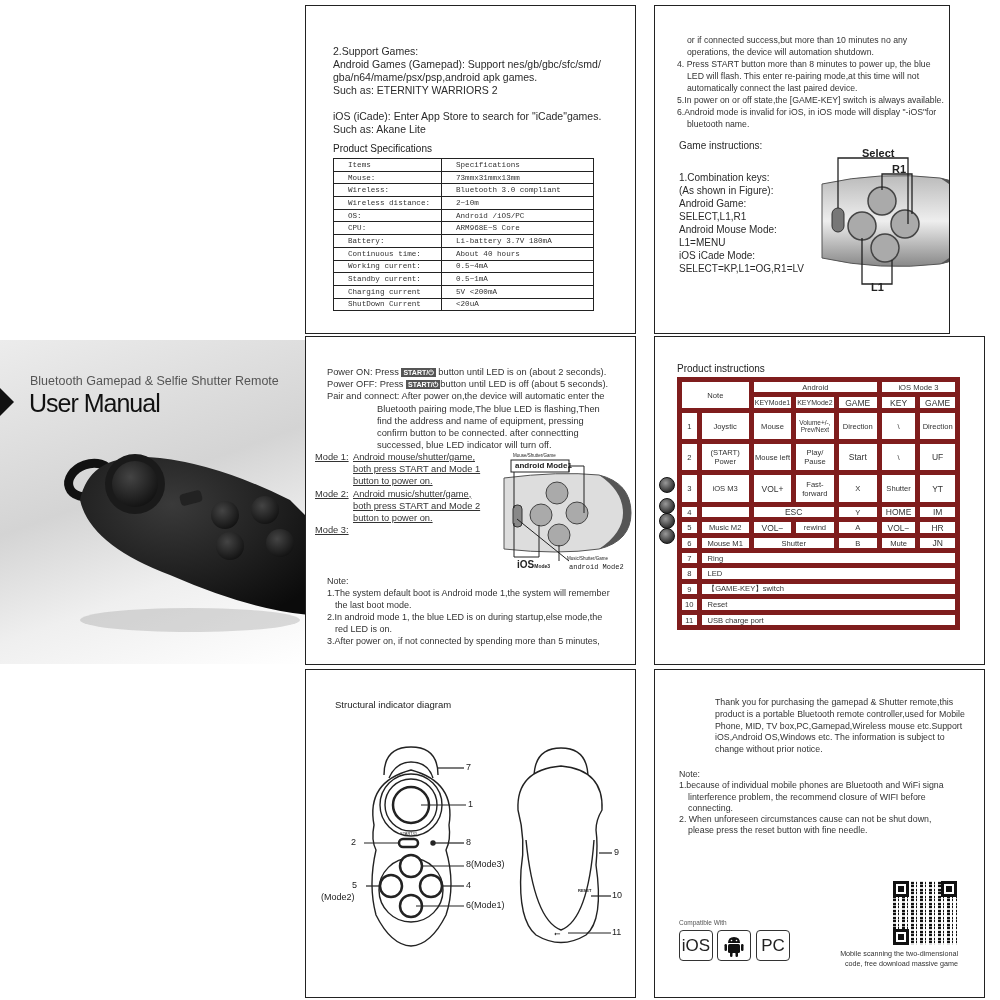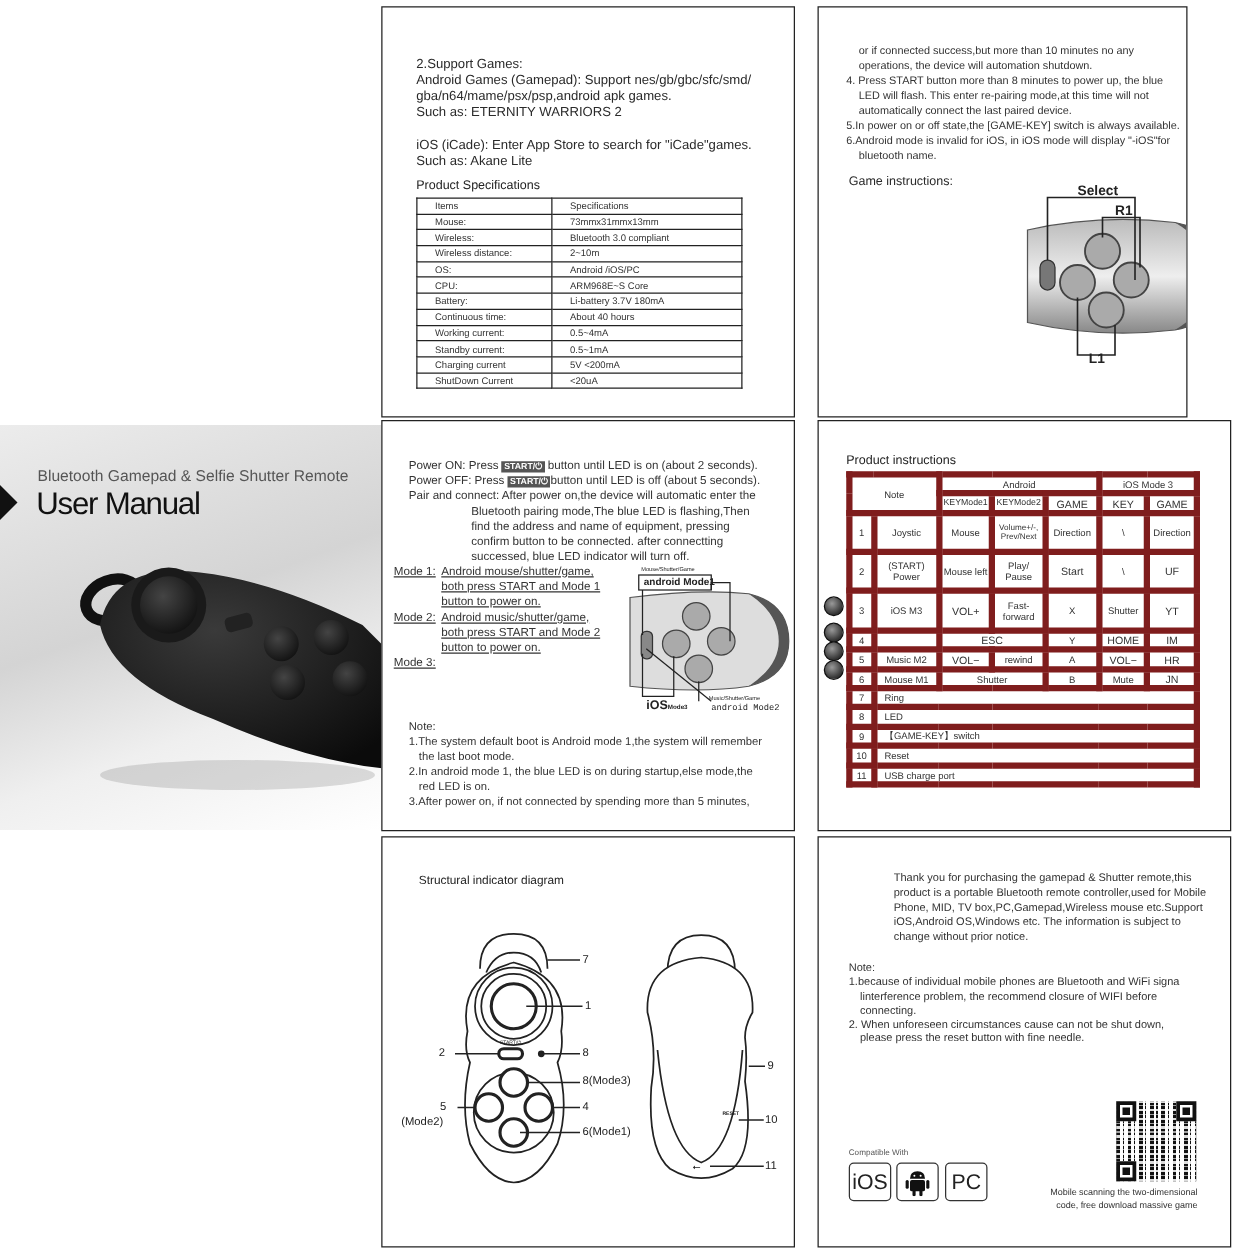--- a/index.html
+++ b/index.html
@@ -34,21 +34,21 @@
   <div class="txt" style="position:absolute; left:27px; top:39px; width:300px;">
     <div>2.Support Games:</div>
     <div>Android Games (Gamepad): Support nes/gb/gbc/sfc/smd/</div>
     <div>gba/n64/mame/psx/psp,android apk games.</div>
     <div>Such as: ETERNITY WARRIORS 2</div>
     <div style="height:13px"></div>
     <div>iOS (iCade): Enter App Store to search  for "iCade"games.</div>
     <div>Such as: Akane Lite</div>
   </div>
   <div class="heading" style="position:absolute; left:27px; top:137px; font-size:10px;">Product Specifications</div>
-  <table class="spec" style="position:absolute; left:27px; top:152px;">
+  <table class="spec" style="position:absolute; left:27px; top:152px;font-family:Liberation Mono, monospace;">
     <tbody>
         <tr>
           <td>Items</td>
           <td>Specifications</td>
         </tr>
     <tr>
           <td>Mouse:</td>
           <td>73mmx31mmx13mm</td>
         </tr>
     <tr>
@@ -100,20 +100,30 @@
     <div style="padding-left:10px">or if connected success,but more than 10 minutes no any</div>
     <div style="padding-left:10px">operations, the device will automation shutdown.</div>
     <div>4. Press START button more than 8 minutes to power up, the blue</div>
     <div style="padding-left:10px">LED will flash. This enter re-pairing mode,at this time will not</div>
     <div style="padding-left:10px">automatically connect the last paired device.</div>
     <div>5.In power on or off state,the [GAME-KEY] switch is always available.</div>
     <div>6.Android mode is  invalid for iOS, in iOS mode will display "-iOS"for</div>
     <div style="padding-left:10px">bluetooth name.</div>
   </div>
   <div class="txt" style="position:absolute; left:24px; top:133px; font-size:10px;">Game instructions:</div>
+  <div class="txt" style="position:absolute; left:24px; top:165px; font-size:10px; line-height:13px;">
+    <div>1.Combination keys:</div>
+    <div>(As shown in Figure):</div>
+    <div>Android Game:</div>
+    <div>SELECT,L1,R1</div>
+    <div>Android Mouse Mode:</div>
+    <div>L1=MENU</div>
+    <div>iOS iCade Mode:</div>
+    <div>SELECT=KP,L1=OG,R1=LV</div>
+  </div>
 
   <div style="position:absolute; left:165px; top:140px; width:165px; height:150px;">
     <svg width="165" height="150" viewBox="0 0 165 150">
       <defs>
         <linearGradient id="bodyg" x1="0" y1="0" x2="0" y2="1">
           <stop offset="0" stop-color="#bbb"></stop>
             <stop offset="0.5" stop-color="#eee"></stop>
             <stop offset="1" stop-color="#888"></stop>
         </linearGradient>
       </defs>

